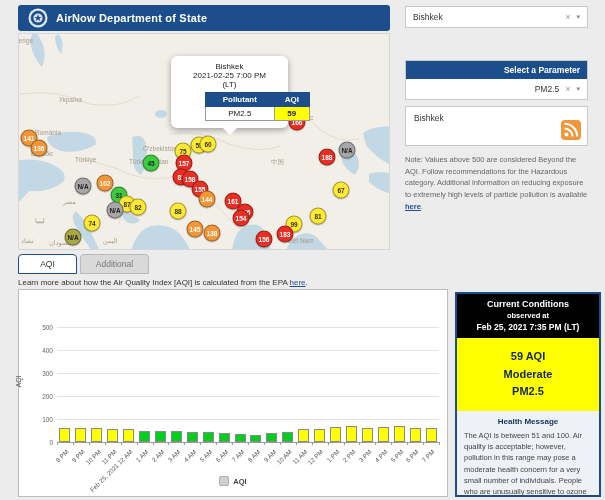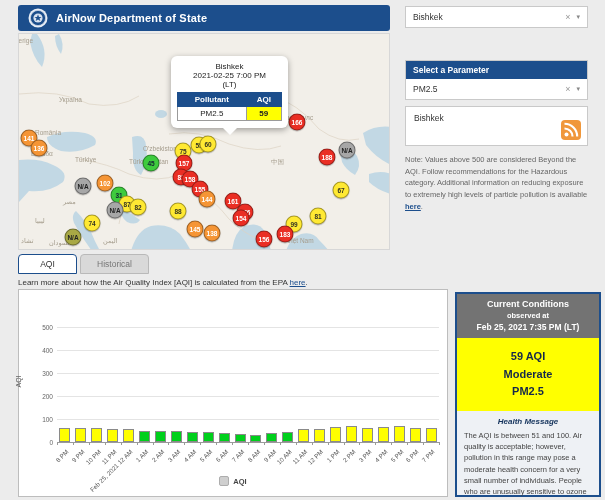--- a/index.html
+++ b/index.html
@@ -43,21 +43,21 @@
   .m-olive {background:#a8a845;color:#222;}
 
   .tooltip{
     position:absolute;left:152px;top:22px;width:117px;z-index:5;
     background:#fff;border-radius:6px;box-shadow:0 2px 6px rgba(0,0,0,.35);
     padding:6px 6px 7px;box-sizing:border-box;text-align:center;
     font-size:8px;color:#222;
   }
   .tooltip .tt-city{font-size:8px;}
   .tooltip .tt-date{font-size:8px;}
-  .tooltip table{width:100%;border-collapse:collapse;margin-top:3px;font-size:8px;}
+  .tooltip table{width:100%;border-collapse:collapse;margin-top:3px;font-size:8px;margin-left:28px;}
   .tooltip th{
     background:#1c4e8c;color:#fff;font-weight:bold;padding:2px 3px;font-size:8px;
     border:1px solid #1c4e8c;
   }
   .tooltip td{padding:2px 3px;border:1px solid #9a9a9a;}
   .tooltip td.val-yellow{background:#ffff00;font-weight:bold;}
   .tt-arrow{
     position:absolute;left:50%;bottom:-7px;margin-left:-7px;width:0;height:0;
     border-left:7px solid transparent;border-right:7px solid transparent;
     border-top:7px solid #fff;
@@ -73,21 +73,21 @@
     padding:4px 7px;
   }
   .select-row{
     display:flex;align-items:center;padding:5px 7px;font-size:8.5px;color:#333;
     cursor:pointer;
   }
   .select-row .val{flex:1;}
   .select-row .clear{color:#999;font-size:9px;padding:0 6px;cursor:pointer;}
   .select-row .caret{color:#888;font-size:7px;cursor:pointer;}
   #city-panel{top:6px;}
-  #param-panel{top:60px;}
+  #param-panel{top:60px;text-align:right;}
   #rss-panel{top:106px;height:40px;}
   #rss-panel .rss-label{position:absolute;left:8px;top:6px;font-size:8.5px;color:#333;}
   #rss-panel svg{position:absolute;right:6px;bottom:5px;cursor:pointer;}
   .note{
     position:absolute;left:405px;top:154px;width:185px;
     font-size:7.5px;color:#666;line-height:1.55;
   }
   .note a{color:#1c4e8c;font-weight:bold;text-decoration:underline;cursor:pointer;}
 
   
@@ -138,32 +138,32 @@
     width:8px;height:8px;background:#cfcfcf;border:1px solid #adadad;border-radius:2px;
   }
   .chart-legend .lg-label{font-size:7.5px;font-weight:bold;color:#444;}
 
   
   .conditions{
     position:absolute;left:455px;top:292px;width:146px;height:205px;
     border:2px solid #1c4e8c;background:#eef1f5;box-sizing:border-box;
   }
   .cc-header{
-    background:#737373;color:#fff;text-align:center;padding:5px 4px 6px;
+    background:#000000;color:#fff;text-align:center;padding:5px 4px 6px;
   }
   .cc-header .cc-title{font-size:9px;font-weight:bold;}
   .cc-header .cc-observed{font-size:7.5px;font-weight:bold;margin-top:2px;}
   .cc-header .cc-date{font-size:8.5px;font-weight:bold;margin-top:2px;}
   .cc-yellow{
     background:#ffff00;text-align:center;padding:10px 4px;color:#14284b;
   }
   .cc-yellow div{font-size:11px;font-weight:bold;line-height:1.6;}
   .cc-health{padding:6px 7px;}
   .cc-health .hm-title{
-    text-align:center;font-size:8px;font-weight:bold;color:#14335c;margin-bottom:4px;font-style:italic;
+    text-align:center;font-size:8px;font-weight:bold;color:#14335c;margin-bottom:4px;
   }
   .cc-health .hm-text{font-size:7.5px;color:#444;line-height:1.5;}
 </style>
 </head>
 <body>
 
 <div class="page">
 
   <div class="app-header">
     <svg width="20" height="20" viewBox="0 0 20 20">
@@ -304,21 +304,21 @@
       <path d="M3.5 3.8 A12.7 12.7 0 0 1 16.2 16.5" stroke="#fff" stroke-width="2.1" fill="none"></path>
     </svg>
   </div>
 
   <div class="note">
     <span>Note: Values above 500 are considered Beyond the AQI. Follow recommendations for the Hazardous category. Additional information on reducing exposure to extremely high levels of particle pollution is available </span><a>here</a><span>.</span>
   </div>
 
   <div class="tabs">
     <div class="tab t1 active">AQI</div>
-    <div class="tab t3">Historical</div>
+    <div class="tab t3">Additional</div>
   </div>
   <div class="learn">
     <span>Learn more about how the Air Quality Index [AQI] is calculated from the EPA </span><a>here</a><span>.</span>
   </div>
 
   <div class="chart-box">
     <div class="ylabel">AQI</div>
     <div id="plot">
         <div class="ytick" style="top: 149px;">0</div>
         <div class="gridline" style="top: 129px;"></div>

